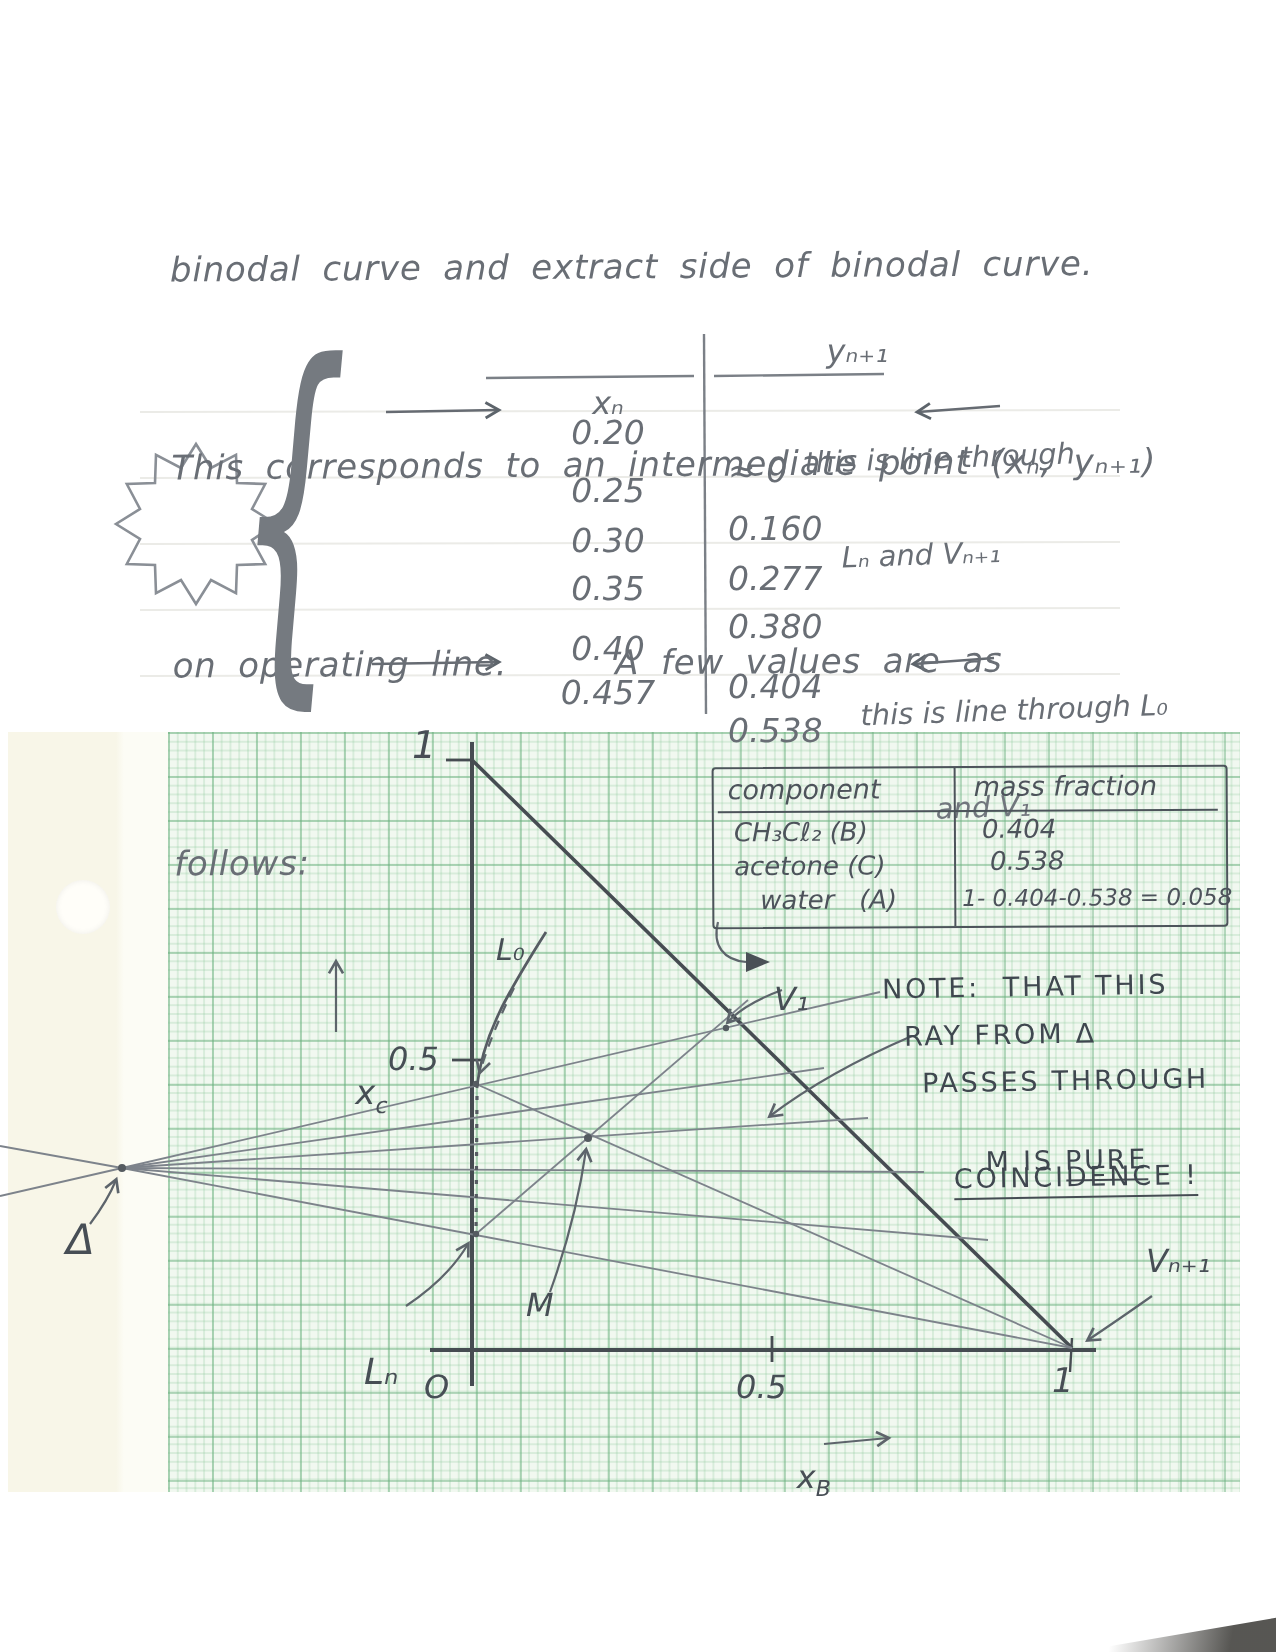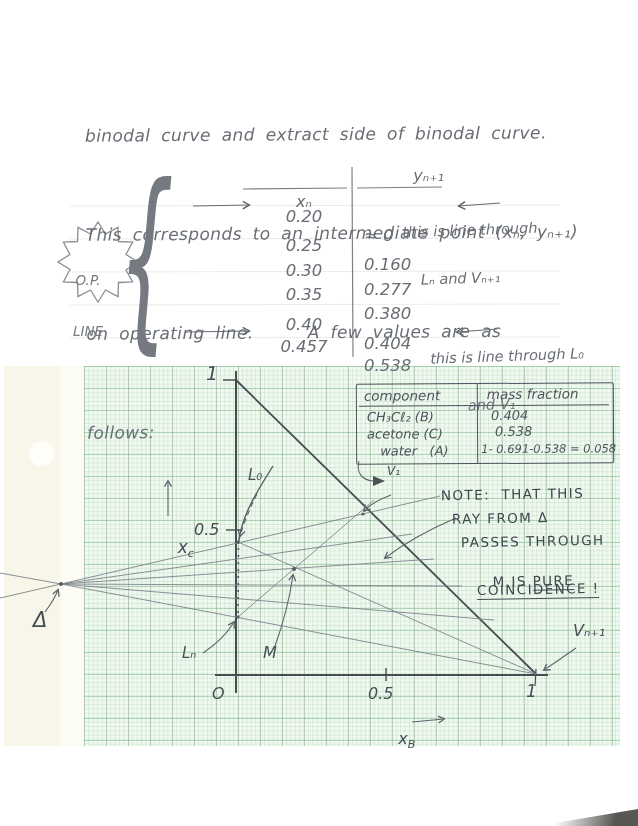--- a/index.html
+++ b/index.html
@@ -134,24 +134,20 @@
 
   <div class="abs hand para">
     <div>binodal curve and extract side of binodal curve.</div>
     <div>This corresponds to an intermediate point (xₙ, yₙ₊₁)</div>
     <div>on operating line.     A few values are as</div>
     <div>follows:</div>
   </div>
 
   <div class="abs hand brace">{</div>
 
-  <div class="abs hand" style="left:58px;top:238px;width:60px;text-align:center;font-size:13.5px;line-height:17px;color:#767b82;">
-    <div>O.P.</div>
-    <div>LINE</div>
-  </div>
 
   <div class="abs hand vhead" style="left:262px;top:168px;width:84px;text-align:center;margin-top:24px;">xₙ</div>
   <div class="abs hand vhead" style="left:360px;top:166px;width:84px;">yₙ₊₁</div>
 
   <div class="abs hand vrow" style="left:0;top:188px;width:547px;height:26px;">
     <span class="xn">0.20</span>
     <span class="yn1">≈ 0</span>
   </div>
   <div class="abs hand vrow" style="left:0;top:217px;width:598px;height:26px;padding-left:16px;">
     <span class="xn">0.25</span>
@@ -186,40 +182,40 @@
   <div class="abs ctable">
     <div class="vline"></div>
     <div class="hline"></div>
     <div class="ct-txt" style="left:7px;top:3px;font-size:13.5px;">component</div>
     <div class="ct-txt" style="left:130px;top:2px;font-size:13.5px;">mass fraction</div>
     <div class="ct-txt" style="left:10px;top:25px;">CH₃Cℓ₂ (B)</div>
     <div class="ct-txt" style="left:134px;top:24px;">0.404</div>
     <div class="ct-txt" style="left:10px;top:42px;">acetone (C)</div>
     <div class="ct-txt" style="left:138px;top:40px;">0.538</div>
     <div class="ct-txt" style="left:10px;top:59px;margin-left:13px;">water   (A)</div>
-    <div class="ct-txt" style="left:124px;top:58px;font-size:11.5px;">1- 0.691-0.538 = 0.058</div>
+    <div class="ct-txt" style="left:124px;top:58px;font-size:11.5px;">1- 0.404-0.538 = 0.058</div>
   </div>
 
   <div class="abs caps note-line" style="left:441px;top:486px;">NOTE:  THAT THIS</div>
   <div class="abs caps note-line" style="left:452px;top:510px;">RAY FROM Δ</div>
   <div class="abs caps note-line" style="left:461px;top:533px;">PASSES THROUGH</div>
   <div class="abs caps note-line" style="left:470px;top:557px;">
     <span>M IS </span><span class="ul">PURE</span>
   </div>
   <div class="abs caps note-line ul" style="left:477px;top:581px;">COINCIDENCE !</div>
 
   <div class="abs hand glabel" style="left:206px;top:362px;font-size:19px;">1</div>
   <div class="abs hand glabel" style="left:156px;top:517px;font-size:17px;">
     <span>x</span><sub style="font-size:11px;">c</sub>
   </div>
   <div class="abs hand glabel" style="left:194px;top:520px;font-size:16px;">0.5</div>
   <div class="abs hand glabel" style="left:248px;top:466px;font-size:15px;">L₀</div>
-  <div class="abs hand glabel" style="left:387px;top:464px;font-size:12px;">V₁</div>
+  <div class="abs hand glabel" style="left:387px;top:490px;font-size:16px;">V₁</div>
   <div class="abs hand glabel" style="left:33px;top:608px;font-size:21px;">Δ</div>
-  <div class="abs hand glabel" style="left:182px;top:644px;font-size:15px;">Lₙ</div>
+  <div class="abs hand glabel" style="left:182px;top:676px;font-size:18px;">Lₙ</div>
   <div class="abs hand glabel" style="left:263px;top:643px;font-size:16px;">M</div>
   <div class="abs hand glabel" style="left:212px;top:684px;font-size:16px;">O</div>
   <div class="abs hand glabel" style="left:368px;top:684px;font-size:16px;">0.5</div>
   <div class="abs hand glabel" style="left:526px;top:681px;font-size:17px;">1</div>
   <div class="abs hand glabel" style="left:573px;top:621px;font-size:16px;">Vₙ₊₁</div>
   <div class="abs hand glabel" style="left:378px;top:710px;font-size:16px;">
     <span>x</span><sub style="font-size:11px;">B</sub>
   </div>
 
   <div class="abs shadow"></div>

